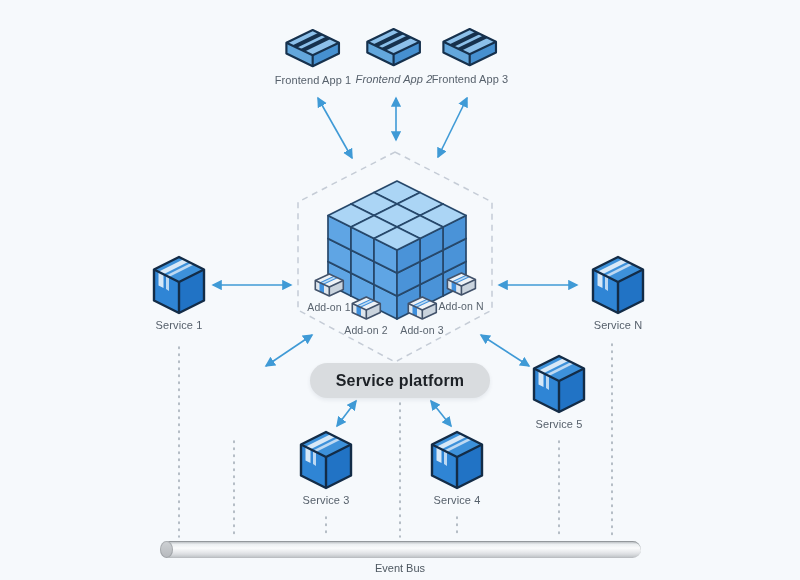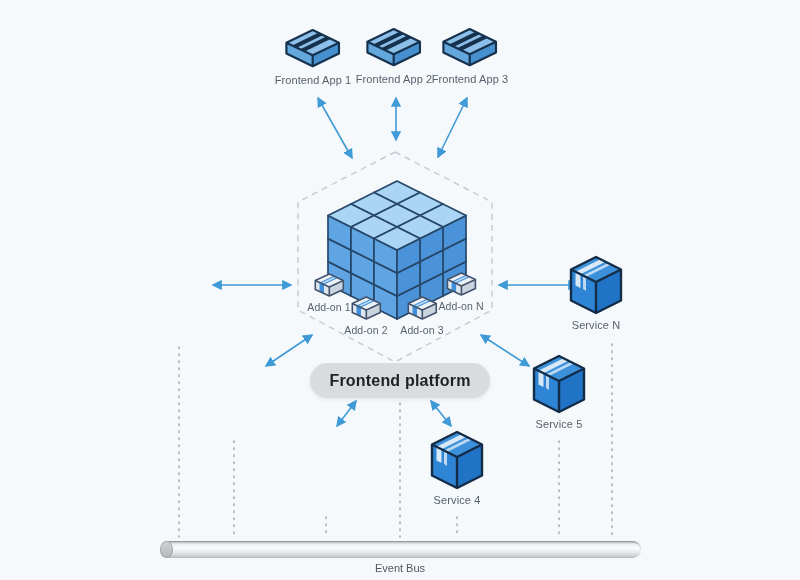--- a/index.html
+++ b/index.html
@@ -107,21 +107,21 @@
       <polygon class="fe-left" points="3,16 32,30 32,42 3,28"></polygon>
       <polygon class="fe-right" points="32,30 61,16 61,28 32,42"></polygon>
       <polygon class="fe-band" points="38.4,5.1 43.6,7.6 14.6,21.6 9.4,19.1"></polygon>
       <polygon class="fe-band" points="47.1,9.3 52.3,11.8 23.3,25.8 18.1,23.3"></polygon>
       <polygon class="fe-outline" points="32,2 61,16 61,28 32,42 3,28 3,16"></polygon>
       <polyline class="fe-outline" points="3,16 32,30 61,16"></polyline>
       <line class="fe-outline" x1="32" y1="30" x2="32" y2="42"></line>
     </svg>
     <div class="lbl">Frontend App 1</div>
   </div>
-  <div class="node" style="left:394px;top:26px;">
+  <div class="node" style="left:394px;top:26px;font-style:italic;">
     <svg width="58" height="44" viewBox="0 0 64 46">
       <polygon class="fe-top" points="32,2 61,16 32,30 3,16"></polygon>
       <polygon class="fe-left" points="3,16 32,30 32,42 3,28"></polygon>
       <polygon class="fe-right" points="32,30 61,16 61,28 32,42"></polygon>
       <polygon class="fe-band" points="38.4,5.1 43.6,7.6 14.6,21.6 9.4,19.1"></polygon>
       <polygon class="fe-band" points="47.1,9.3 52.3,11.8 23.3,25.8 18.1,23.3"></polygon>
       <polygon class="fe-outline" points="32,2 61,16 61,28 32,42 3,28 3,16"></polygon>
       <polyline class="fe-outline" points="3,16 32,30 61,16"></polyline>
       <line class="fe-outline" x1="32" y1="30" x2="32" y2="42"></line>
     </svg>
@@ -275,20 +275,50 @@
       <polygon class="ad-band" points="21.2,3.95 25.7,6.05 11.7,12.5 7.2,10.45"></polygon>
       <polygon class="ad-band-light" points="22.6,4.6 24.3,5.4 10.3,11.9 8.6,11.1"></polygon>
       <polygon class="ad-band" points="7.2,10.45 11.7,12.5 11.7,21.5 7.2,19.45"></polygon>
       <polygon class="ad-outline" points="17,2 31,8.5 31,17.5 17,24 3,17.5 3,8.5"></polygon>
       <polyline class="ad-outline" points="3,8.5 17,15 31,8.5"></polyline>
       <line class="ad-outline" x1="17" y1="15" x2="17" y2="24"></line>
     </svg>
     <div class="lbl">Add-on N</div>
   </div>
 
+  <div class="node" style="left:179px;top:254px;">
+    <svg width="56" height="62" viewBox="0 0 56 62">
+      <polygon class="svc-top" points="28,3 53,15.5 28,28 3,15.5"></polygon>
+      <polygon class="svc-left" points="3,15.5 28,28 28,59 3,46.5"></polygon>
+      <polygon class="svc-right" points="28,28 53,15.5 53,46.5 28,59"></polygon>
+      <polygon class="svc-stripe1" points="32.5,5.25 37.5,7.75 12.5,20.25 7.5,17.75"></polygon>
+      <polygon class="svc-stripe2" points="40,9 43,10.5 18,23 15,21.5"></polygon>
+      <polygon class="svc-stripe1" points="7.5,17.75 12.5,20.25 12.5,34 7.5,31.5"></polygon>
+      <polygon class="svc-stripe2" points="15,21.5 18,23 18,37 15,35"></polygon>
+      <polygon class="svc-outline" points="28,3 53,15.5 53,46.5 28,59 3,46.5 3,15.5"></polygon>
+      <polyline class="svc-outline" points="3,15.5 28,28 53,15.5"></polyline>
+      <line class="svc-outline" x1="28" y1="28" x2="28" y2="59"></line>
+    </svg>
+    <div class="lbl">Service 1</div>
+  </div>
+  <div class="node" style="left:326px;top:429px;">
+    <svg width="56" height="62" viewBox="0 0 56 62">
+      <polygon class="svc-top" points="28,3 53,15.5 28,28 3,15.5"></polygon>
+      <polygon class="svc-left" points="3,15.5 28,28 28,59 3,46.5"></polygon>
+      <polygon class="svc-right" points="28,28 53,15.5 53,46.5 28,59"></polygon>
+      <polygon class="svc-stripe1" points="32.5,5.25 37.5,7.75 12.5,20.25 7.5,17.75"></polygon>
+      <polygon class="svc-stripe2" points="40,9 43,10.5 18,23 15,21.5"></polygon>
+      <polygon class="svc-stripe1" points="7.5,17.75 12.5,20.25 12.5,34 7.5,31.5"></polygon>
+      <polygon class="svc-stripe2" points="15,21.5 18,23 18,37 15,35"></polygon>
+      <polygon class="svc-outline" points="28,3 53,15.5 53,46.5 28,59 3,46.5 3,15.5"></polygon>
+      <polyline class="svc-outline" points="3,15.5 28,28 53,15.5"></polyline>
+      <line class="svc-outline" x1="28" y1="28" x2="28" y2="59"></line>
+    </svg>
+    <div class="lbl">Service 3</div>
+  </div>
   <div class="node" style="left:457px;top:429px;">
     <svg width="56" height="62" viewBox="0 0 56 62">
       <polygon class="svc-top" points="28,3 53,15.5 28,28 3,15.5"></polygon>
       <polygon class="svc-left" points="3,15.5 28,28 28,59 3,46.5"></polygon>
       <polygon class="svc-right" points="28,28 53,15.5 53,46.5 28,59"></polygon>
       <polygon class="svc-stripe1" points="32.5,5.25 37.5,7.75 12.5,20.25 7.5,17.75"></polygon>
       <polygon class="svc-stripe2" points="40,9 43,10.5 18,23 15,21.5"></polygon>
       <polygon class="svc-stripe1" points="7.5,17.75 12.5,20.25 12.5,34 7.5,31.5"></polygon>
       <polygon class="svc-stripe2" points="15,21.5 18,23 18,37 15,35"></polygon>
       <polygon class="svc-outline" points="28,3 53,15.5 53,46.5 28,59 3,46.5 3,15.5"></polygon>
@@ -305,34 +335,34 @@
       <polygon class="svc-stripe1" points="32.5,5.25 37.5,7.75 12.5,20.25 7.5,17.75"></polygon>
       <polygon class="svc-stripe2" points="40,9 43,10.5 18,23 15,21.5"></polygon>
       <polygon class="svc-stripe1" points="7.5,17.75 12.5,20.25 12.5,34 7.5,31.5"></polygon>
       <polygon class="svc-stripe2" points="15,21.5 18,23 18,37 15,35"></polygon>
       <polygon class="svc-outline" points="28,3 53,15.5 53,46.5 28,59 3,46.5 3,15.5"></polygon>
       <polyline class="svc-outline" points="3,15.5 28,28 53,15.5"></polyline>
       <line class="svc-outline" x1="28" y1="28" x2="28" y2="59"></line>
     </svg>
     <div class="lbl">Service 5</div>
   </div>
-  <div class="node" style="left:596px;top:254px;">
+  <div class="node" style="left:618px;top:254px;">
     <svg width="56" height="62" viewBox="0 0 56 62">
       <polygon class="svc-top" points="28,3 53,15.5 28,28 3,15.5"></polygon>
       <polygon class="svc-left" points="3,15.5 28,28 28,59 3,46.5"></polygon>
       <polygon class="svc-right" points="28,28 53,15.5 53,46.5 28,59"></polygon>
       <polygon class="svc-stripe1" points="32.5,5.25 37.5,7.75 12.5,20.25 7.5,17.75"></polygon>
       <polygon class="svc-stripe2" points="40,9 43,10.5 18,23 15,21.5"></polygon>
       <polygon class="svc-stripe1" points="7.5,17.75 12.5,20.25 12.5,34 7.5,31.5"></polygon>
       <polygon class="svc-stripe2" points="15,21.5 18,23 18,37 15,35"></polygon>
       <polygon class="svc-outline" points="28,3 53,15.5 53,46.5 28,59 3,46.5 3,15.5"></polygon>
       <polyline class="svc-outline" points="3,15.5 28,28 53,15.5"></polyline>
       <line class="svc-outline" x1="28" y1="28" x2="28" y2="59"></line>
     </svg>
     <div class="lbl">Service N</div>
   </div>
 
-  <div class="pill">Frontend platform</div>
+  <div class="pill">Service platform</div>
 
   <div class="event-bus"></div>
   <div class="bus-label">Event Bus</div>
 
 </div>
 
 </body></html>

